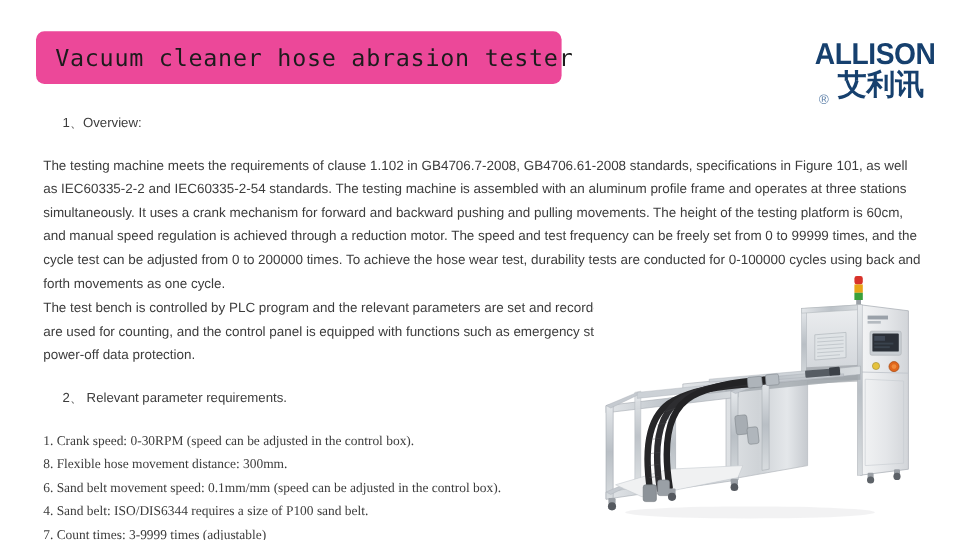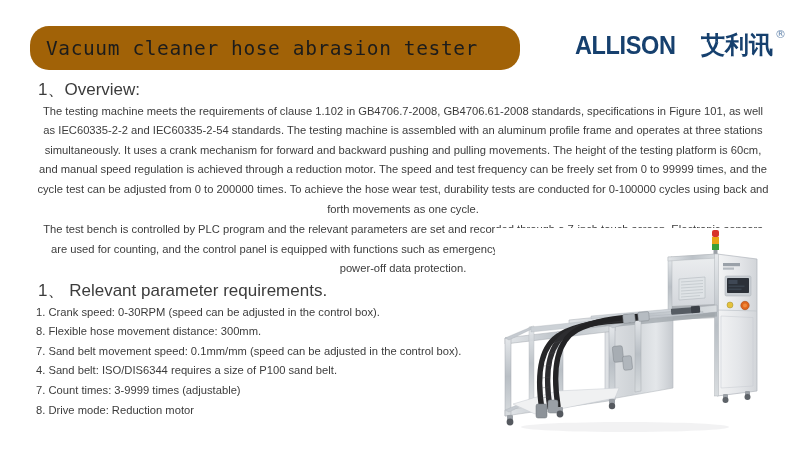--- a/index.html
+++ b/index.html
@@ -20,44 +20,45 @@
   #header {
     position: absolute;
     left: 0; top: 0;
     width: 800px;
     height: 76px;
   }
   #title-box {
     position: absolute;
     left: 30px;
     top: 26px;
-    width: 490px;
+    width: 438px;
     height: 44px;
-    background: #a16207;
-    border-radius: 19px;
+    background: #ec4899;
+    border-radius: 7px;
     display: flex;
     align-items: center;
   }
   #title-text {
     font-family: "DejaVu Sans Mono", "Liberation Mono", monospace;
     font-size: 19.5px;
     letter-spacing: 0.6px;
     color: #1c1c1c;
     padding-left: 16px;
     white-space: nowrap;
     font-weight: 400;
   }
 
   #logo {
     position: absolute;
     right: 14px;
     top: 33px;
     display: flex;
     align-items: flex-start;
     white-space: nowrap;
+    flex-direction: column;
   }
   #logo-word {
     font-family: "Liberation Sans", sans-serif;
     font-weight: bold;
     font-size: 25px;
     color: #16406e;
     letter-spacing: -0.4px;
     transform: scaleX(0.94);
     transform-origin: left center;
     line-height: 1;
@@ -82,40 +83,41 @@
   
   #content {
     position: absolute;
     left: 36px;
     top: 78px;
     width: 734px;
   }
   .para {
     font-size: 11.2px;
     line-height: 19.6px;
-    text-align: center;
+    text-align: left;
     color: #3c3c3c;
     margin: 0 0 1px 0;
   }
   .section-head {
-    font-size: 17px;
+    font-size: 11px;
     line-height: 19.6px;
     color: #3c3c3c;
-    margin: 2px;
+    margin: 16px;
   }
   .list {
     margin: 0;
     padding: 0;
     list-style: none;
   }
   .list-item {
     font-size: 11.2px;
     line-height: 19.6px;
     color: #3c3c3c;
     white-space: nowrap;
+    font-family: Liberation Serif, serif;
   }
 
   
   #photo {
     position: absolute;
     left: 495px;
     top: 228px;
     width: 300px;
     height: 220px;
   }
@@ -139,26 +141,26 @@
 </div>
 
 <div id="content">
 
   <div class="section-head">1、Overview:</div>
 
   <p class="para">The testing machine meets the requirements of clause 1.102 in GB4706.7-2008, GB4706.61-2008 standards, specifications in Figure 101, as well as IEC60335-2-2 and IEC60335-2-54 standards. The testing machine is assembled with an aluminum profile frame and operates at three stations simultaneously. It uses a crank mechanism for forward and backward pushing and pulling movements. The height of the testing platform is 60cm, and manual speed regulation is achieved through a reduction motor. The speed and test frequency can be freely set from 0 to 99999 times, and the cycle test can be adjusted from 0 to 200000 times. To achieve the hose wear test, durability tests are conducted for 0-100000 cycles using back and forth movements as one cycle.</p>
 
   <p class="para">The test bench is controlled by PLC program and the relevant parameters are set and recorded through a 7-inch touch screen. Electronic sensors are used for counting, and the control panel is equipped with functions such as emergency stop button switch, equipment abnormal alarm, and power-off data protection.</p>
 
-  <div class="section-head">1、 Relevant parameter requirements.</div>
+  <div class="section-head">2、 Relevant parameter requirements.</div>
 
   <ul class="list" id="param-list">
       <li class="list-item">1. Crank speed: 0-30RPM (speed can be adjusted in the control box).</li>
       <li class="list-item">8. Flexible hose movement distance: 300mm.</li>
-      <li class="list-item">7. Sand belt movement speed: 0.1mm/mm (speed can be adjusted in the control box).</li>
+      <li class="list-item">6. Sand belt movement speed: 0.1mm/mm (speed can be adjusted in the control box).</li>
       <li class="list-item">4. Sand belt: ISO/DIS6344 requires a size of P100 sand belt.</li>
       <li class="list-item">7. Count times: 3-9999 times (adjustable)</li>
       <li class="list-item">8. Drive mode: Reduction motor</li>
     </ul>
 
 </div>
 
 <div id="photo">
 <svg width="300" height="220" viewBox="0 0 300 220" xmlns="http://www.w3.org/2000/svg">
   <defs>

